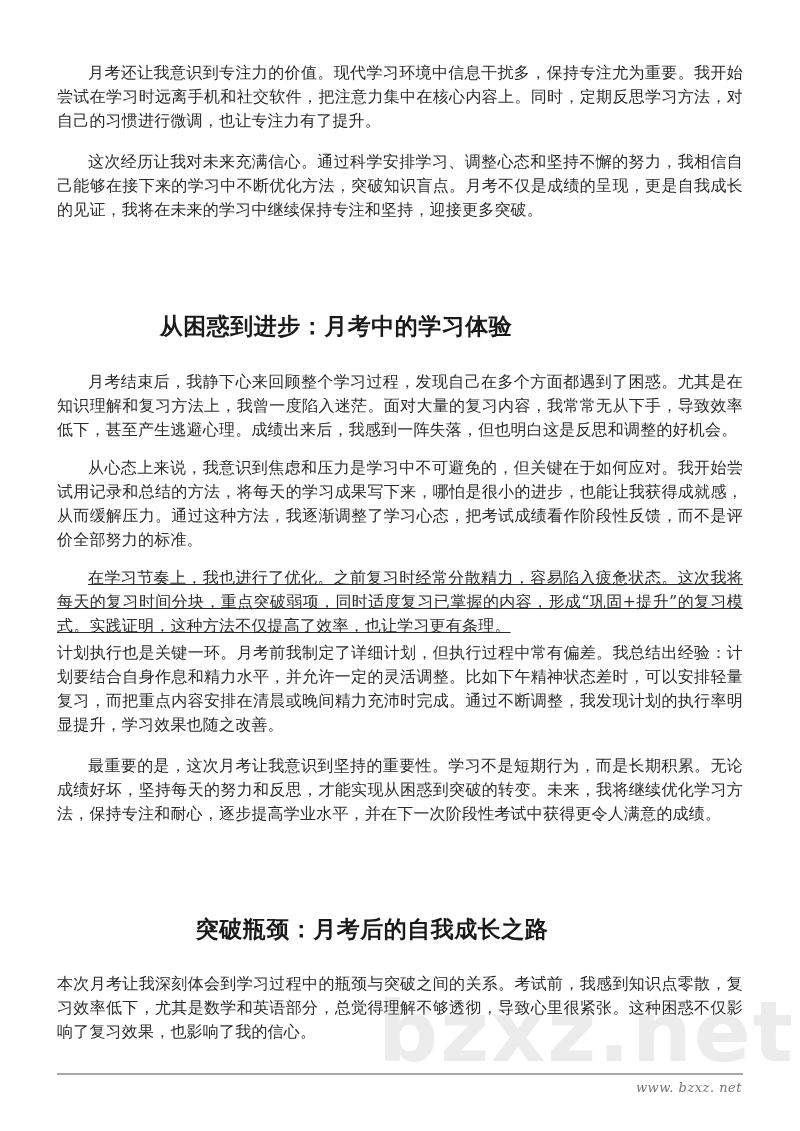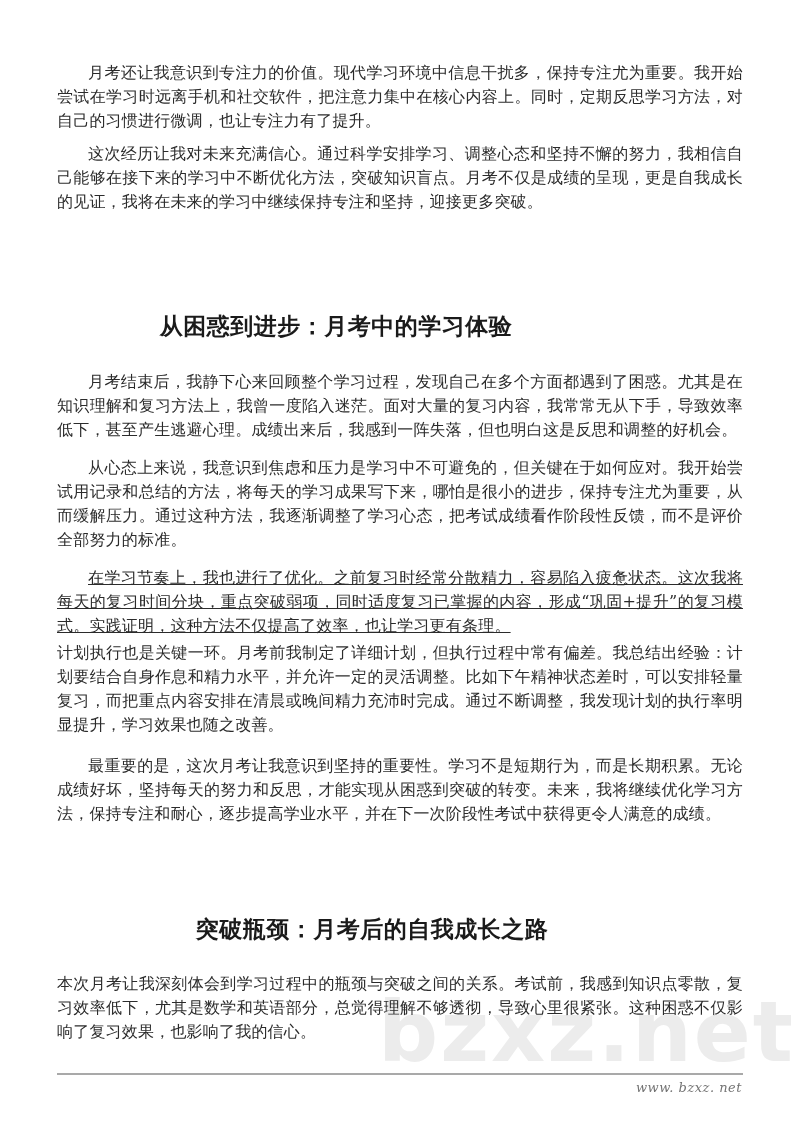--- a/index.html
+++ b/index.html
@@ -83,25 +83,25 @@
 </head>
 <body>
 
 <div class="page">
 
   <div class="watermark">bzxz.net</div>
 
   <div class="content-layer">
 
     <p class="para indent" style="top:61px;">月考还让我意识到专注力的价值。现代学习环境中信息干扰多，保持专注尤为重要。我开始尝试在学习时远离手机和社交软件，把注意力集中在核心内容上。同时，定期反思学习方法，对自己的习惯进行微调，也让专注力有了提升。</p>
-    <p class="para indent" style="top:142px;">这次经历让我对未来充满信心。通过科学安排学习、调整心态和坚持不懈的努力，我相信自己能够在接下来的学习中不断优化方法，突破知识盲点。月考不仅是成绩的呈现，更是自我成长的见证，我将在未来的学习中继续保持专注和坚持，迎接更多突破。</p>
+    <p class="para indent" style="top:150px;">这次经历让我对未来充满信心。通过科学安排学习、调整心态和坚持不懈的努力，我相信自己能够在接下来的学习中不断优化方法，突破知识盲点。月考不仅是成绩的呈现，更是自我成长的见证，我将在未来的学习中继续保持专注和坚持，迎接更多突破。</p>
 
     <h2 class="heading" style="top:311px;">从困惑到进步：月考中的学习体验</h2>
     <p class="para indent" style="top:370px;">月考结束后，我静下心来回顾整个学习过程，发现自己在多个方面都遇到了困惑。尤其是在知识理解和复习方法上，我曾一度陷入迷茫。面对大量的复习内容，我常常无从下手，导致效率低下，甚至产生逃避心理。成绩出来后，我感到一阵失落，但也明白这是反思和调整的好机会。</p>
-    <p class="para indent" style="top:456px;">从心态上来说，我意识到焦虑和压力是学习中不可避免的，但关键在于如何应对。我开始尝试用记录和总结的方法，将每天的学习成果写下来，哪怕是很小的进步，保持专注尤为重要，从而缓解压力。通过这种方法，我逐渐调整了学习心态，把考试成绩看作阶段性反馈，而不是评价全部努力的标准。</p>
+    <p class="para indent" style="top:456px;">从心态上来说，我意识到焦虑和压力是学习中不可避免的，但关键在于如何应对。我开始尝试用记录和总结的方法，将每天的学习成果写下来，哪怕是很小的进步，也能让我获得成就感，从而缓解压力。通过这种方法，我逐渐调整了学习心态，把考试成绩看作阶段性反馈，而不是评价全部努力的标准。</p>
     <p class="para indent" style="top:566px;text-decoration:underline;">在学习节奏上，我也进行了优化。之前复习时经常分散精力，容易陷入疲惫状态。这次我将每天的复习时间分块，重点突破弱项，同时适度复习已掌握的内容，形成“巩固+提升”的复习模式。实践证明，这种方法不仅提高了效率，也让学习更有条理。</p>
     <p class="para" style="top:641px;">计划执行也是关键一环。月考前我制定了详细计划，但执行过程中常有偏差。我总结出经验：计划要结合自身作息和精力水平，并允许一定的灵活调整。比如下午精神状态差时，可以安排轻量复习，而把重点内容安排在清晨或晚间精力充沛时完成。通过不断调整，我发现计划的执行率明显提升，学习效果也随之改善。</p>
     <p class="para indent" style="top:754px;">最重要的是，这次月考让我意识到坚持的重要性。学习不是短期行为，而是长期积累。无论成绩好坏，坚持每天的努力和反思，才能实现从困惑到突破的转变。未来，我将继续优化学习方法，保持专注和耐心，逐步提高学业水平，并在下一次阶段性考试中获得更令人满意的成绩。</p>
 
     <h2 class="heading" style="top:914px;padding-left:36px;">突破瓶颈：月考后的自我成长之路</h2>
     <p class="para" style="top:972px;">本次月考让我深刻体会到学习过程中的瓶颈与突破之间的关系。考试前，我感到知识点零散，复习效率低下，尤其是数学和英语部分，总觉得理解不够透彻，导致心里很紧张。这种困惑不仅影响了复习效果，也影响了我的信心。</p>
 
   </div>
 
   <div class="footer-rule"></div>

